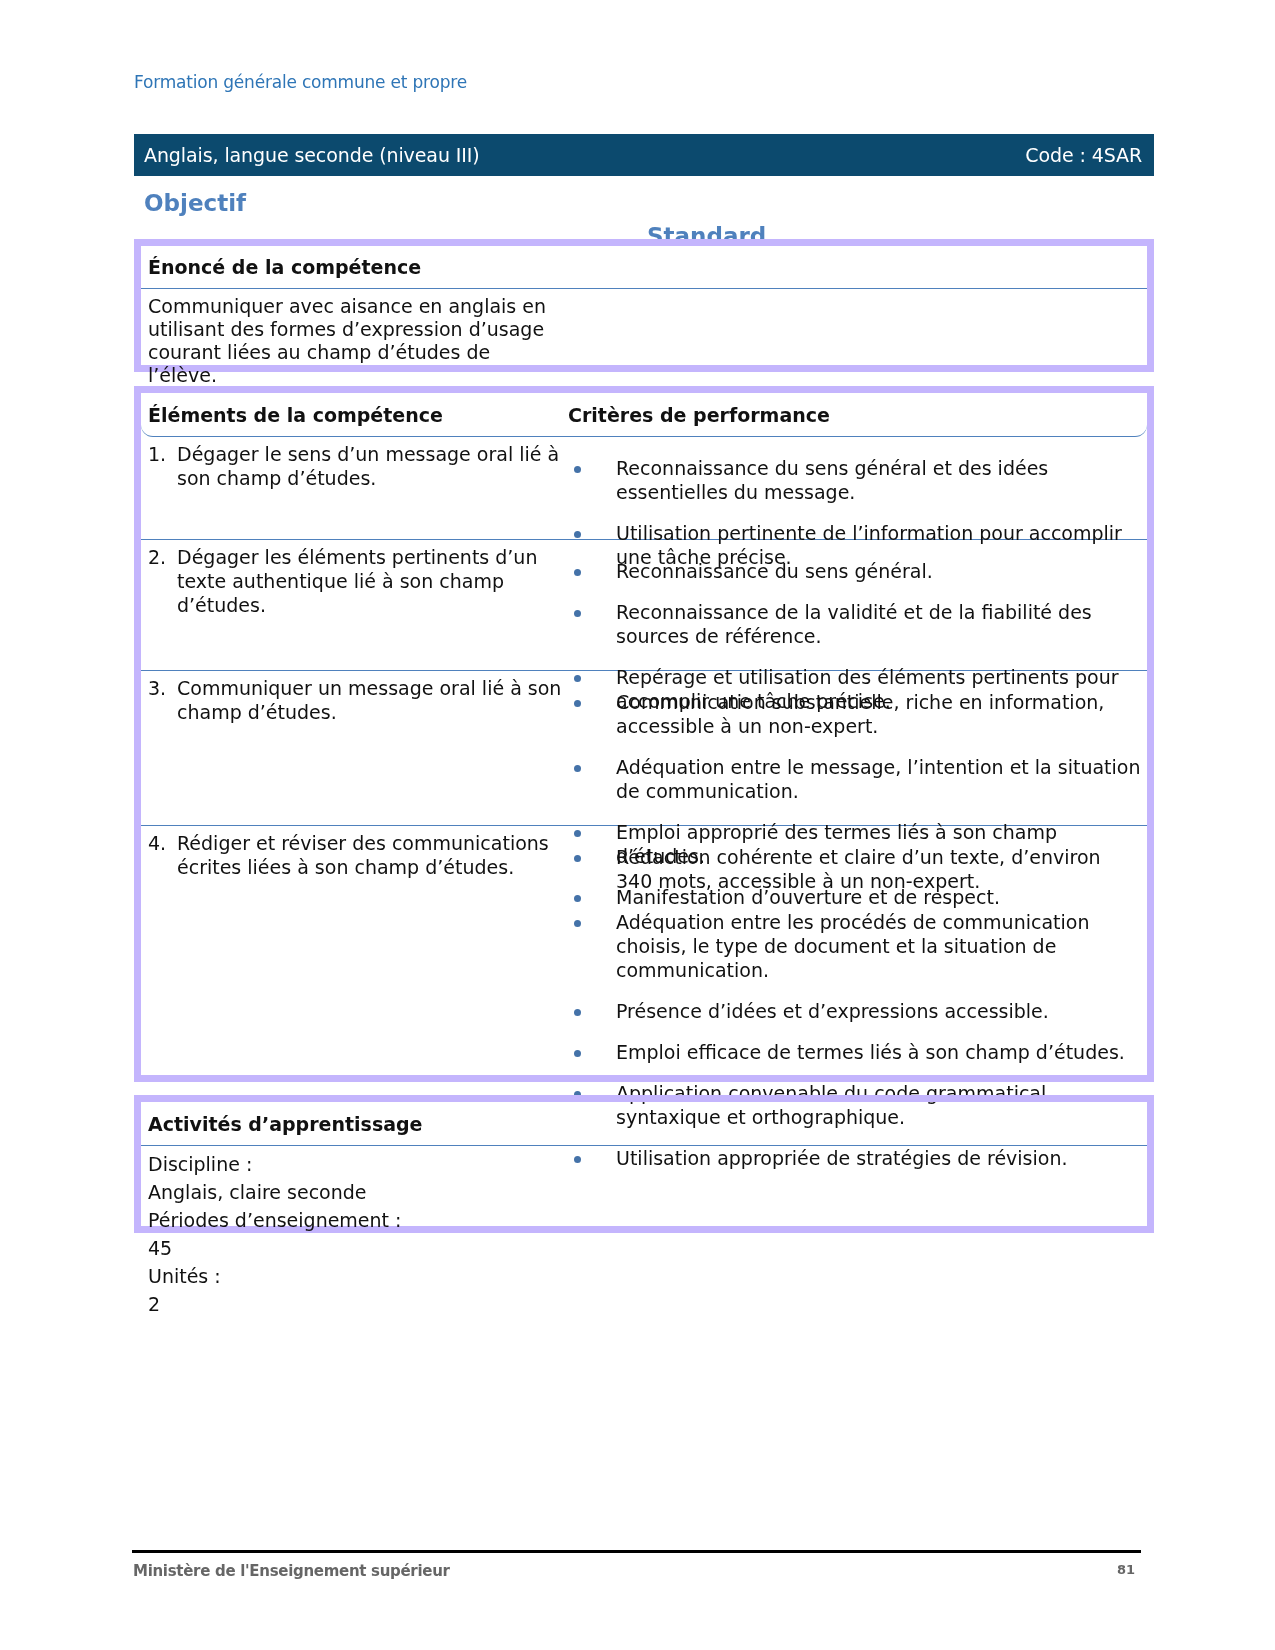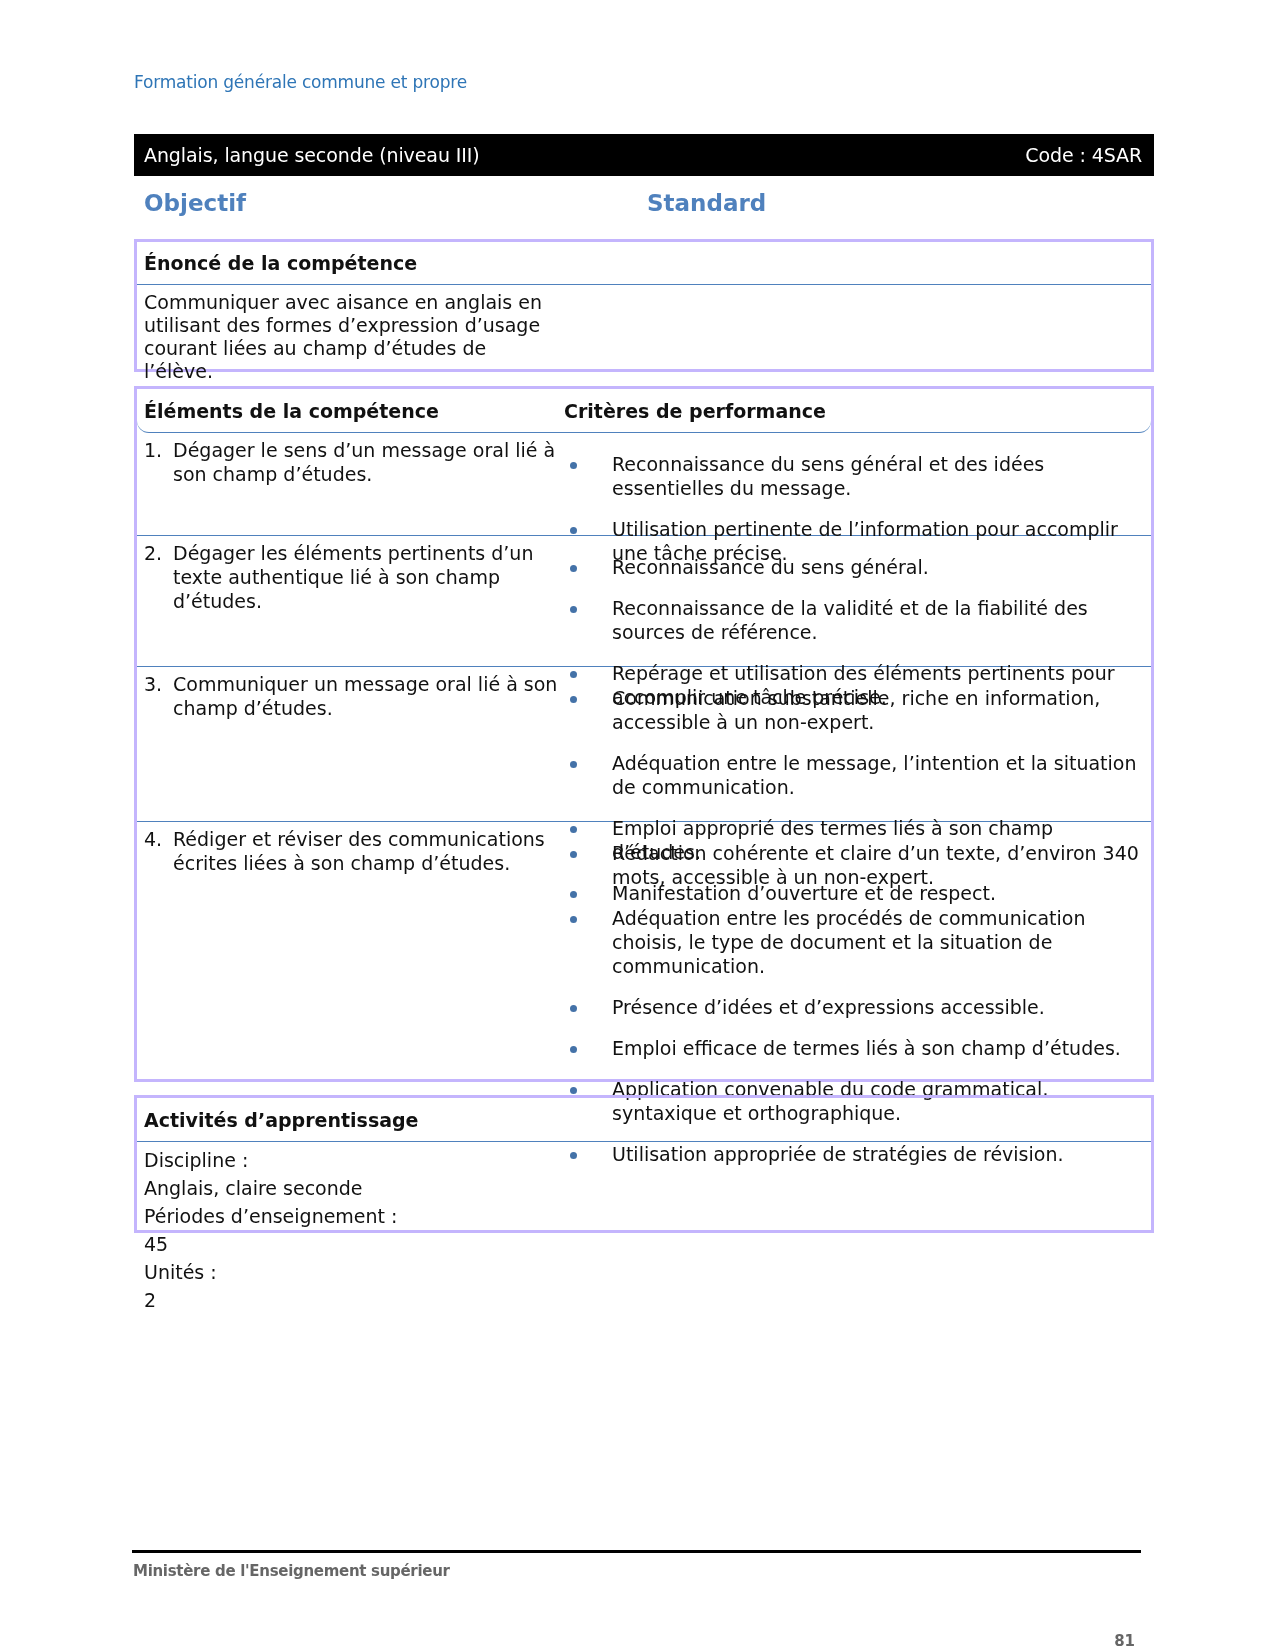--- a/index.html
+++ b/index.html
@@ -1,26 +1,26 @@
 <!DOCTYPE html>
 <html><head>
 <meta charset="utf-8">
 <style>
   * { box-sizing: border-box; margin: 0; padding: 0; }
   html, body { width: 1275px; height: 1650px; background: #ffffff; }
   body { position: relative; font-family: "DejaVu Sans", sans-serif; color: #111; font-size: 19px; }
   .page { position: absolute; left: 134px; top: 0; width: 1020px; }
   .running-head { position: absolute; top: 72px; left: 0; color: #2e75b6; font-size: 17px; letter-spacing: -0.2px; }
-  .title-bar { position: absolute; top: 134px; left: 0; width: 1020px; height: 42px; background: #000000; color: #fff;
+  .title-bar { position: absolute; top: 134px; left: 0; width: 1020px; height: 42px; background: #0c4a6e; color: #fff;
                display: flex; justify-content: space-between; align-items: center; padding: 0 12px 0 10px; font-size: 19px; letter-spacing: -0.1px; }
   .col-heads { position: absolute; top: 190px; left: 10px; width: 1010px; height: 34px; color: #4f81bd; font-weight: bold; font-size: 23px; }
   .col-heads .left { position: absolute; left: 0; }
-  .col-heads .right { position: absolute; left: 503px; }
+  .col-heads .right { position: absolute; left: 503px; margin-top: 33px; }
 
-  .box { position: absolute; left: 0; width: 1020px; border: 3px solid #c4b5fd; }
+  .box { position: absolute; left: 0; width: 1020px; border: 7px solid #c4b5fd; }
   .box .hd { font-weight: bold; font-size: 19px; padding: 0 0 0 7px; display: flex; align-items: center; border-bottom: 1.5px solid #4f81bd; }
   .box .bd { padding: 6px 7px; line-height: 23px; }
 
   #enonce { top: 239px; height: 133px; }
   #enonce .hd { height: 43px; }
   #enonce .bd { width: 420px; }
 
   #elements { top: 386px; height: 696px; }
   .grid-head { display: flex; height: 44px; border-bottom: 1.5px solid #4f81bd; font-weight: bold; font-size: 19px; align-items: center; border-radius: 12px; }
   .grid-head .c1 { width: 427px; padding-left: 7px; }
@@ -39,21 +39,21 @@
   #activites .hd { height: 44px; }
   #activites .bd { padding: 4px 7px; line-height: 28px; }
   .kv { display: flex; flex-direction: column; }
   .kv .k { flex: none; }
   .kv.d .k { width: 133px; }
   .kv.p .k { width: 266px; }
   .kv.u .k { width: 133px; }
 
   .footer-rule { position: absolute; top: 1550px; left: 132px; width: 1009px; height: 3px; background: #000; }
   .footer-left { position: absolute; top: 1562px; left: 133px; font-size: 15px; font-weight: bold; color: #666; letter-spacing: -0.3px; }
-  .footer-right { position: absolute; top: 1632px; right: 140px; font-size: 15px; font-weight: bold; color: #666; }
+  .footer-right { position: absolute; top: 1562px; right: 140px; font-size: 13px; font-weight: bold; color: #666; }
 </style>
 </head>
 <body>
 
 <div class="running-head" style="left:134px">Formation générale commune et propre</div>
 
 <div class="page">
   <div class="title-bar">
     <span>Anglais, langue seconde (niveau III)</span>
     <span>Code : 4SAR</span>

